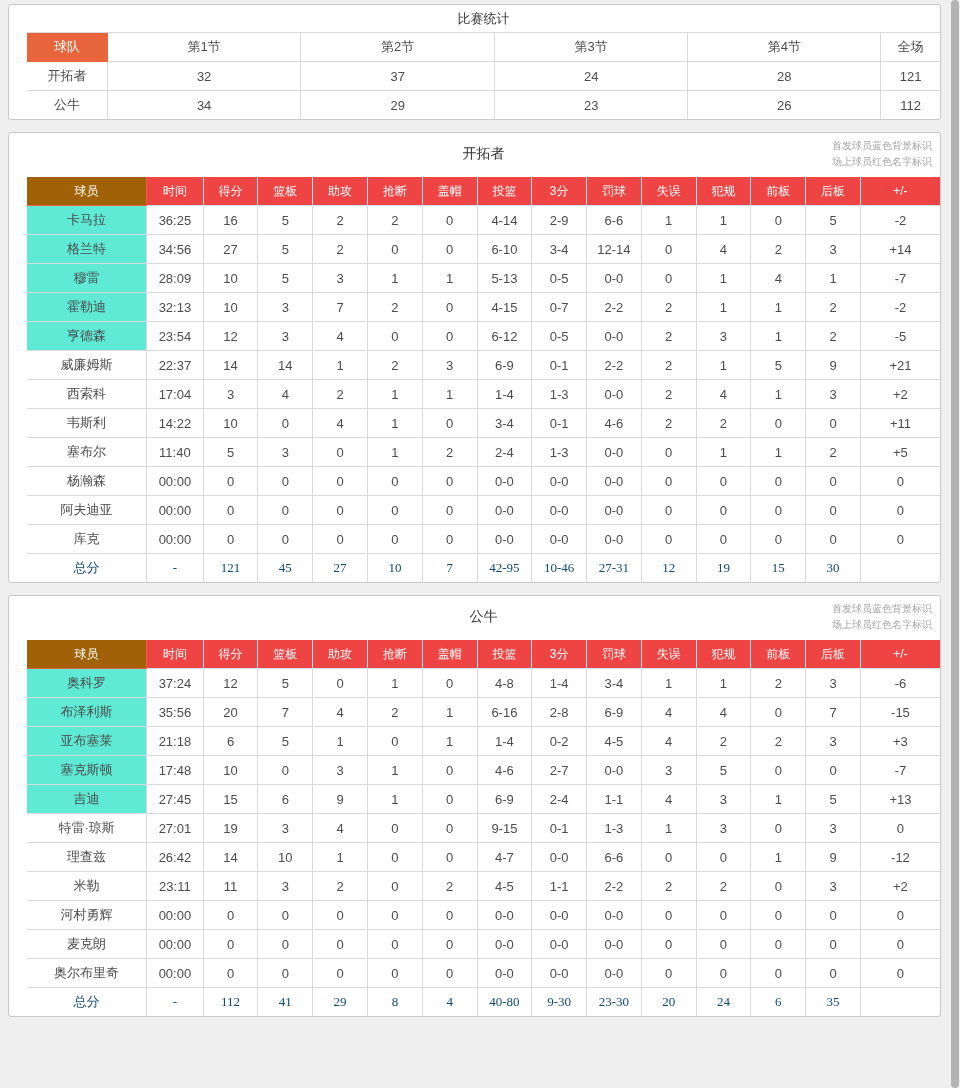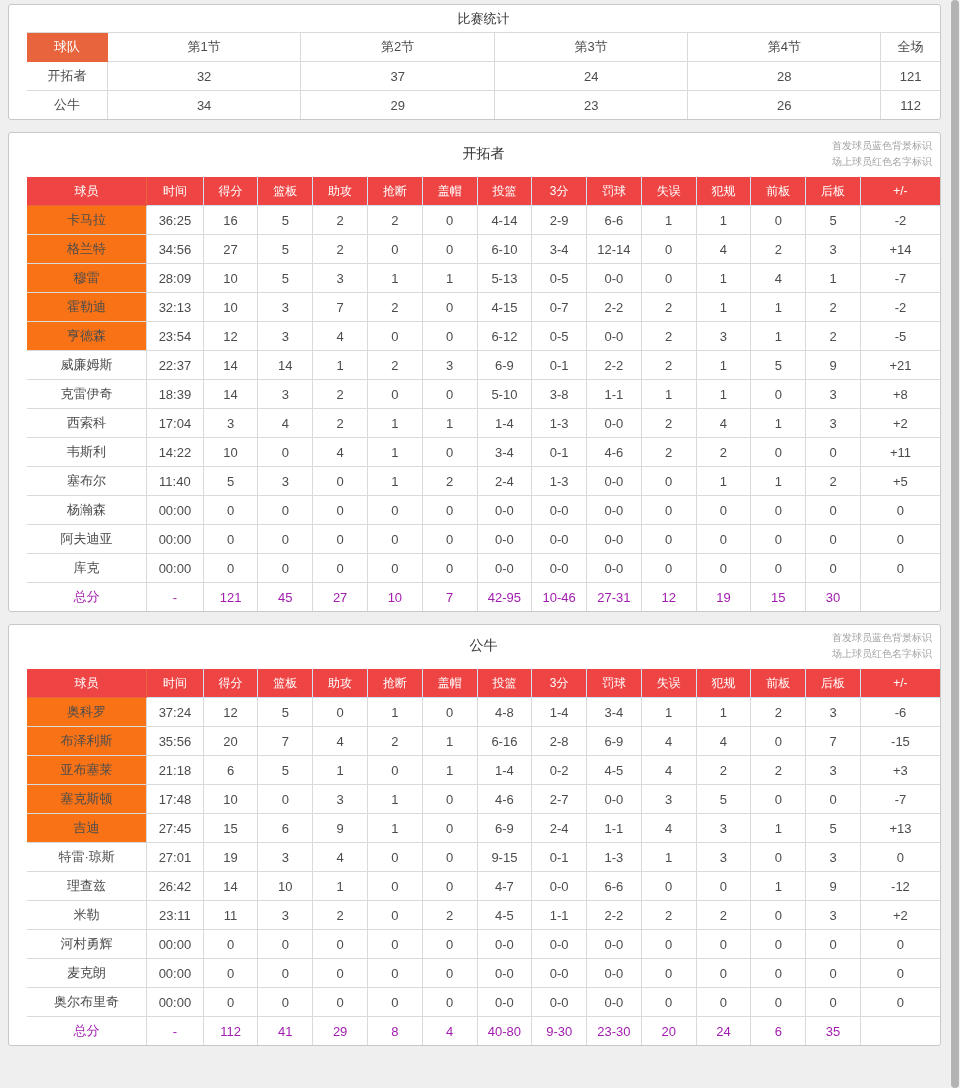--- a/index.html
+++ b/index.html
@@ -50,23 +50,23 @@
   .team-title{
     position:absolute;left:0;right:0;top:12px;
     text-align:center;font-size:14px;color:#333;
   }
   .legend{
     position:absolute;right:8px;top:5px;
     text-align:right;font-size:10px;line-height:1.55;color:#a3a3a3;
   }
   .stat-table th{font-size:12px;}
   .stat-table thead th{background:#ef4444;color:#ffffff;border-color:#cfe0f2;}
-  .stat-table thead th.player-head{background:#ef4444;border-color:#e8643c;}
-  .stat-table td.starter{background:#f97316;}
-  .stat-table tr.total-row td{color:#a21caf;}
+  .stat-table thead th.player-head{background:#a16207;border-color:#e8643c;}
+  .stat-table td.starter{background:#5eead4;}
+  .stat-table tr.total-row td{color:#0c4a6e;font-family:Liberation Serif, serif;}
 
   
   .scrollbar{
     position:absolute;right:0;top:0;width:10px;height:1088px;
     background:#f2f2f2;
   }
   .scrollbar .thumb{
     position:absolute;left:1px;top:0;width:8px;height:1088px;
     background:#b3b3b3;border-radius:5px;
   }
@@ -258,37 +258,20 @@
             <td>2</td>
             <td>3</td>
             <td>6-9</td>
             <td>0-1</td>
             <td>2-2</td>
             <td>2</td>
             <td>1</td>
             <td>5</td>
             <td>9</td>
             <td>+21</td>
-          </tr>
-          <tr>
-            <td>克雷伊奇</td>
-            <td>18:39</td>
-            <td>14</td>
-            <td>3</td>
-            <td>2</td>
-            <td>0</td>
-            <td>0</td>
-            <td>5-10</td>
-            <td>3-8</td>
-            <td>1-1</td>
-            <td>1</td>
-            <td>1</td>
-            <td>0</td>
-            <td>3</td>
-            <td>+8</td>
           </tr>
           <tr>
             <td>西索科</td>
             <td>17:04</td>
             <td>3</td>
             <td>4</td>
             <td>2</td>
             <td>1</td>
             <td>1</td>
             <td>1-4</td>

